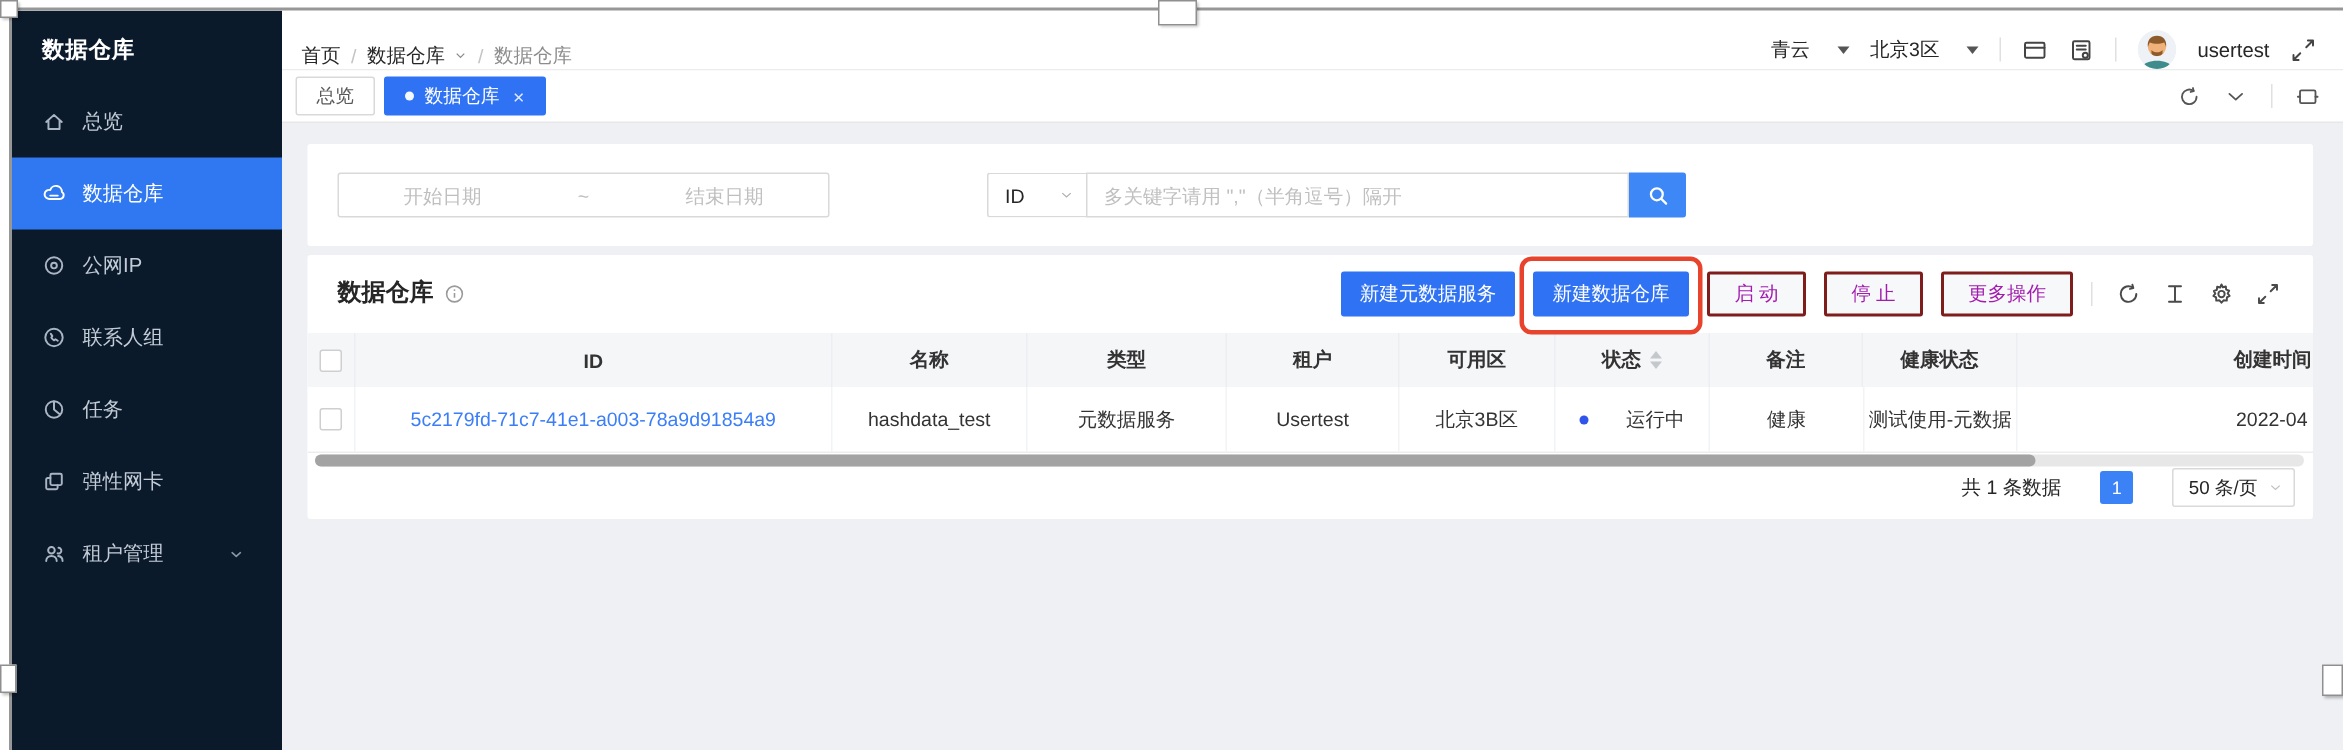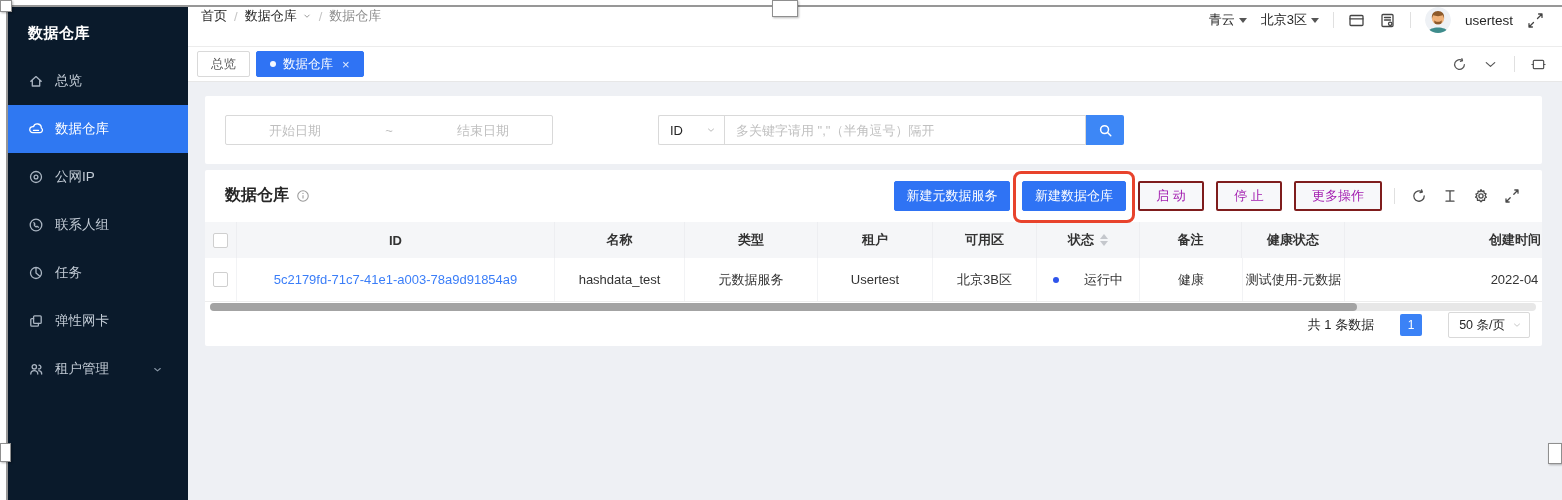--- a/index.html
+++ b/index.html
@@ -30,27 +30,27 @@
   .nav-item svg{width:16px;height:16px;margin-right:11px;flex-shrink:0;stroke:#aab5c2;fill:none;stroke-width:1.3;stroke-linecap:round;stroke-linejoin:round}
   .nav-item.active{background:#2f78f2;color:#fff}
   .nav-item.active svg{stroke:#fff}
   .nav-item .spacer{flex:1}
   .nav-item .chev{width:11px;height:11px;stroke:#8795a5}
 
   
   .main{flex:1;display:flex;flex-direction:column;min-width:0}
 
   
-  .topbar{height:40px;background:#fff;border-bottom:1px solid #ececec;display:flex;align-items:flex-start;padding:0 18px 0 13px;flex-shrink:0}
+  .topbar{height:40px;background:#fff;border-bottom:1px solid #ececec;display:flex;align-items:flex-end;padding:0 18px 0 13px;flex-shrink:0}
   .crumb{font-size:13px;color:#262626;display:flex;align-items:center;gap:7px}
   .crumb .sep{color:#c4c4c4}
   .crumb .muted{color:#8c8c8c}
   .crumb .chev-sm{width:10px;height:10px;stroke:#8c8c8c;fill:none;stroke-width:1.4;margin-left:-2px}
   .topbar-right{margin-left:auto;display:flex;align-items:center;gap:14px;font-size:13px;color:#262626}
-  .drop{display:flex;align-items:center;gap:4px;cursor:pointer}
+  .drop{display:flex;align-items:center;gap:18px;cursor:pointer}
   .tri{width:0;height:0;border-left:4px solid transparent;border-right:4px solid transparent;border-top:5px solid #555}
   .vdiv{width:1px;height:16px;background:#e0e0e0}
   .tb-icon{width:17px;height:17px;stroke:#444;fill:none;stroke-width:1.3;stroke-linecap:round;stroke-linejoin:round;cursor:pointer}
   .avatar{width:26px;height:26px;border-radius:50%;overflow:hidden;flex-shrink:0}
   .username{font-size:13.5px}
 
   
   .tabbar{height:35px;background:#fff;border-bottom:1px solid #e7e7e7;display:flex;align-items:center;padding:0 16px 0 9px;flex-shrink:0}
   .tab{height:26px;display:flex;align-items:center;padding:0 13px;font-size:12.5px;border:1px solid #d9d9d9;background:#fff;color:#595959;border-radius:2px;cursor:pointer}
   .tab.active{background:#2f73f4;border-color:#2f73f4;color:#fff;margin-left:6px;gap:7px}
@@ -75,21 +75,21 @@
   .kw-input::placeholder{color:#c0c0c0}
   .search-btn{width:38px;border:none;background:#3d87f6;border-radius:0 2px 2px 0;display:flex;align-items:center;justify-content:center;cursor:pointer}
   .search-btn svg{width:15px;height:15px;stroke:#fff;fill:none;stroke-width:1.6;stroke-linecap:round}
 
   
   .table-card{position:absolute;left:17px;top:88px;right:20px;height:176px;background:#fff;border-radius:2px}
   .card-head{position:absolute;top:0;left:0;right:0;height:52px}
   .sec-title{position:absolute;left:20px;top:15px;font-size:16px;font-weight:600;color:#262626;display:flex;align-items:center;gap:7px}
   .info-icon{width:14px;height:14px;stroke:#9a9a9a;fill:none;stroke-width:1.2}
   .head-actions{position:absolute;right:22px;top:11px;display:flex;align-items:center;gap:12px}
-  .btn{height:30px;border-radius:2px;font-size:13px;font-family:Liberation Sans, sans-serif;cursor:pointer;display:flex;align-items:center;justify-content:center}
+  .btn{height:30px;border-radius:2px;font-size:13px;font-family:Liberation Serif, serif;cursor:pointer;display:flex;align-items:center;justify-content:center}
   .btn.primary{background:#2f73f4;border:1px solid #2f73f4;color:#fff}
   .btn.disabled{background:#f7f8fa;border:2px solid #7f1d1d;color:#a21caf;cursor:not-allowed}
   .w116{width:116px}.w104{width:104px}.w66{width:66px}.w88{width:88px}
   .anno-wrap{position:relative}
   .red-box{position:absolute;left:-9px;top:-10px;right:-9px;bottom:-12px;border:3px solid #e8432c;border-radius:8px;pointer-events:none;z-index:6}
   .tool-icons{display:flex;align-items:center;gap:15px;margin-left:4px}
   .tool-icon{width:16px;height:16px;stroke:#4a4a4a;fill:none;stroke-width:1.3;stroke-linecap:round;stroke-linejoin:round;cursor:pointer}
 
   
   .table-clip{position:absolute;top:52px;left:0;right:0;height:80px;overflow:hidden}

